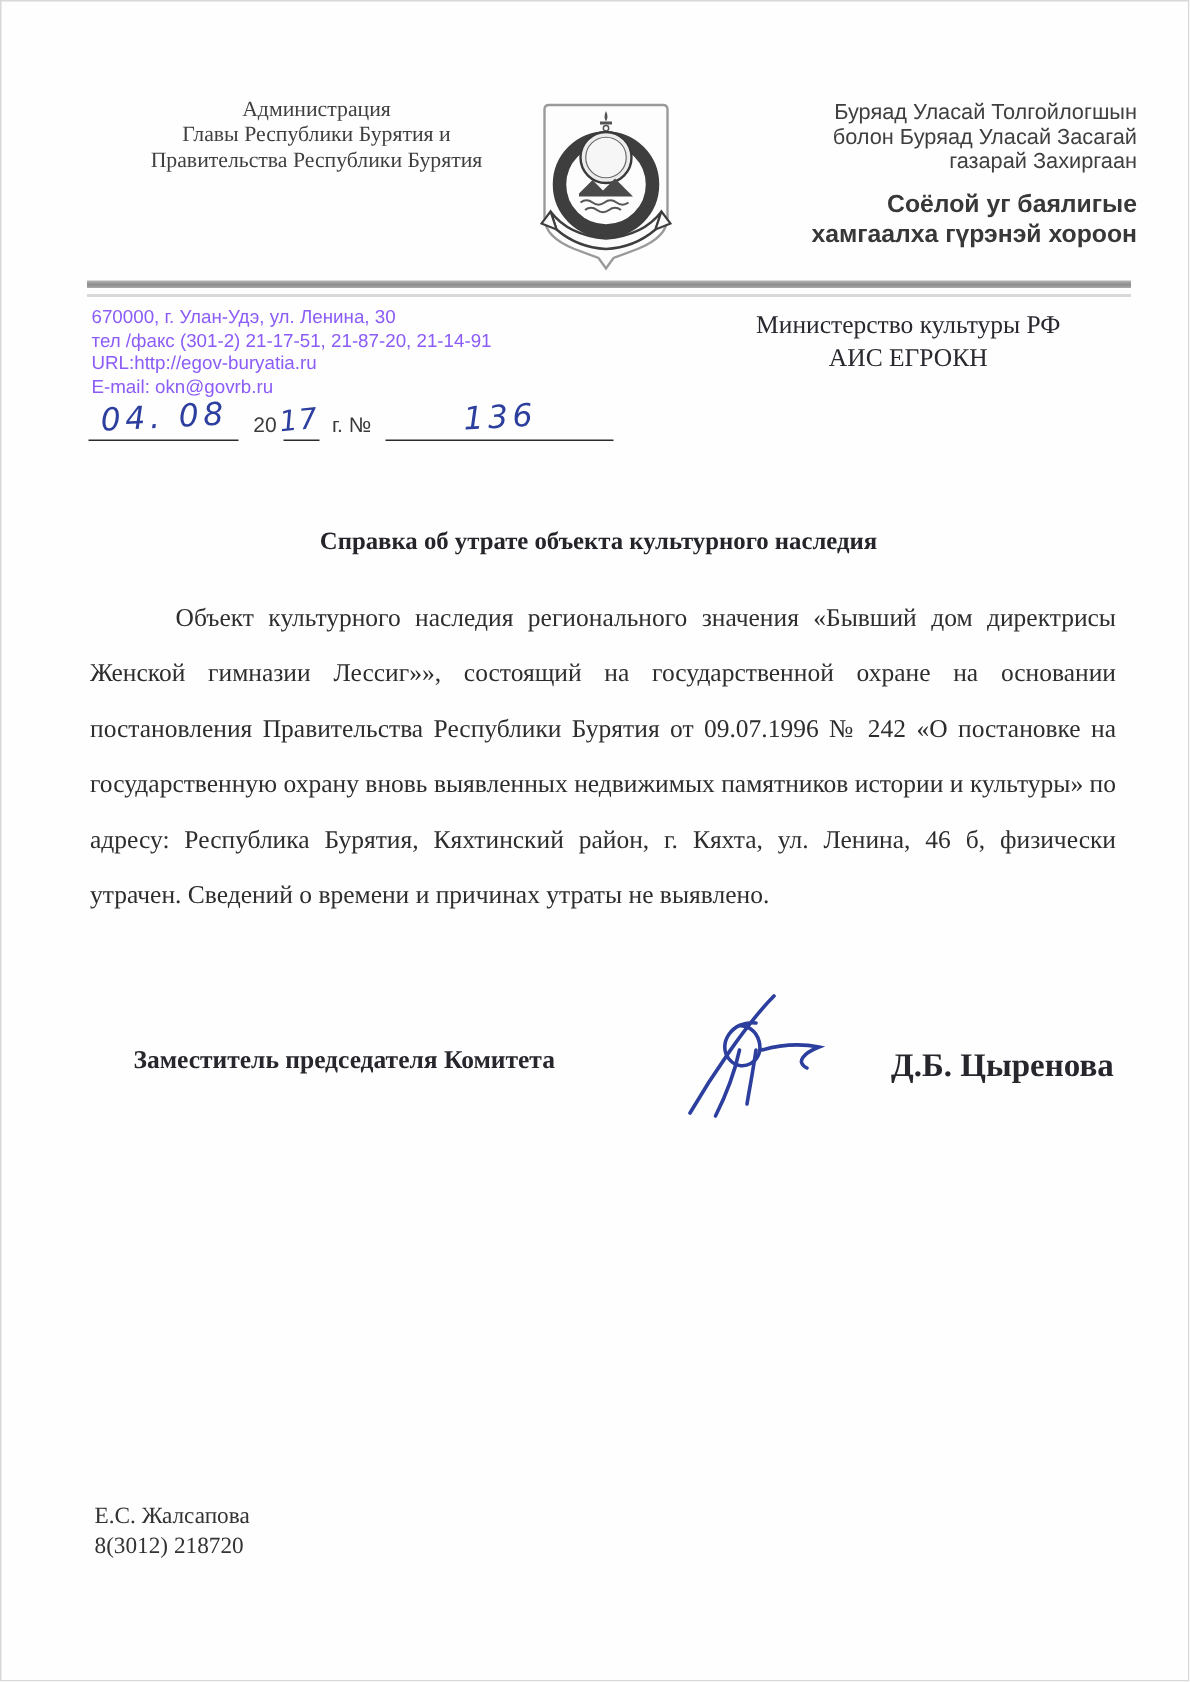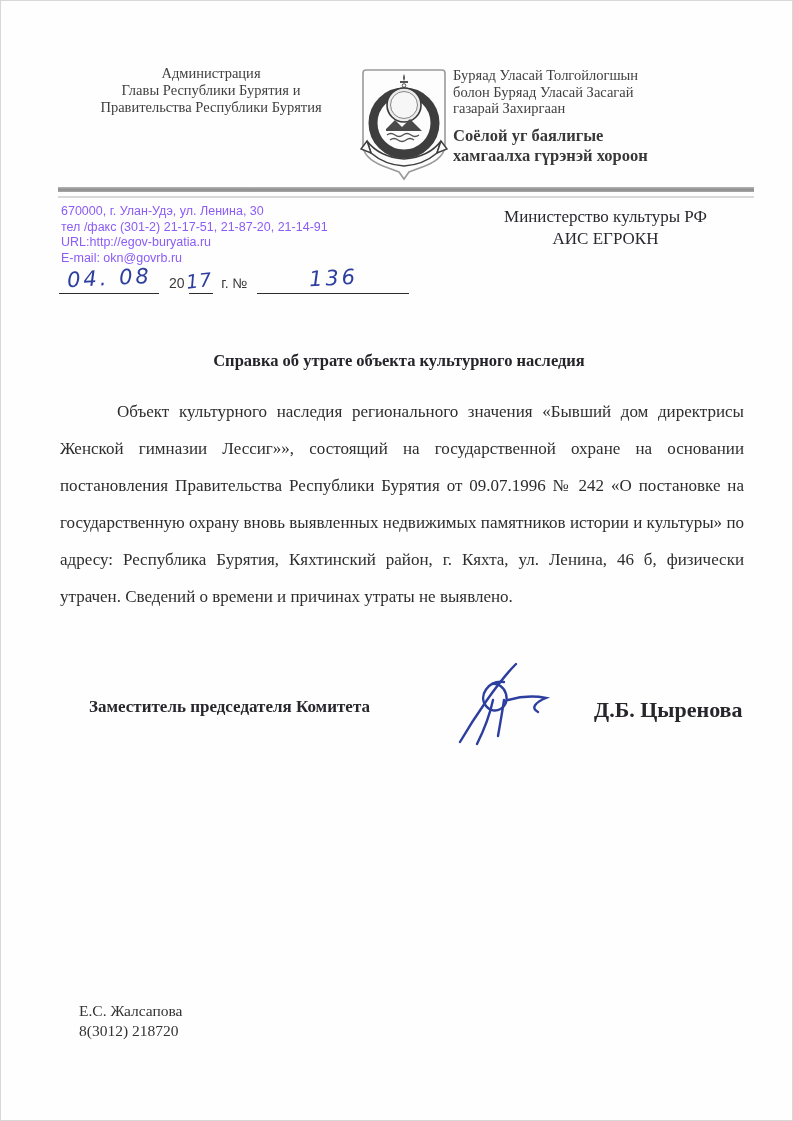--- a/index.html
+++ b/index.html
@@ -18,21 +18,21 @@
   .hdr-left{
     position:absolute;left:55px;top:64px;width:310px;
     text-align:center;font-family:Liberation Serif, serif;
     font-size:14.5px;line-height:17px;color:#3f3f3f;
   }
   .hdr-left .bold-block, .hdr-right .bold-block{
     font-weight:bold;font-size:16px;line-height:18.5px;margin-top:6px;color:#383838;
   }
   .hdr-right{
     position:absolute;left:452px;top:66px;width:305px;
-    text-align:left;font-family:Liberation Serif, serif;
+    text-align:right;font-family:Liberation Sans, sans-serif;
     font-size:14.5px;line-height:16.5px;color:#3f3f3f;
   }
   .hdr-right .bold-block{font-size:16.5px;line-height:20px;margin-top:9px;}
 
   .emblem{position:absolute;left:352px;top:64px;width:102px;height:118px;}
 
   .divider{
     position:absolute;left:57px;top:186px;width:696px;height:5px;
     background:linear-gradient(#b5b5b5,#8d8d8d 55%,#a9a9a9);
   }
@@ -82,21 +82,21 @@
   }
 
   
   .sig-label{position:absolute;left:88px;top:696px;font-weight:bold;font-size:17px;color:#26262c;}
   .sig-name{position:absolute;left:593px;top:696px;font-weight:bold;font-size:22px;color:#26262c;}
   .sig-mark{position:absolute;left:445px;top:655px;width:112px;height:92px;}
 
   
   .footer{
     position:absolute;left:62px;top:1000px;
-    font-size:15.5px;line-height:19.5px;color:#333;margin-left:16px;
+    font-size:15.5px;line-height:19.5px;color:#333;
   }
 </style>
 </head>
 <body>
 
 <div class="page">
 
   <div class="hdr-left">
     <div>Администрация</div>
     <div>Главы Республики Бурятия и</div>

